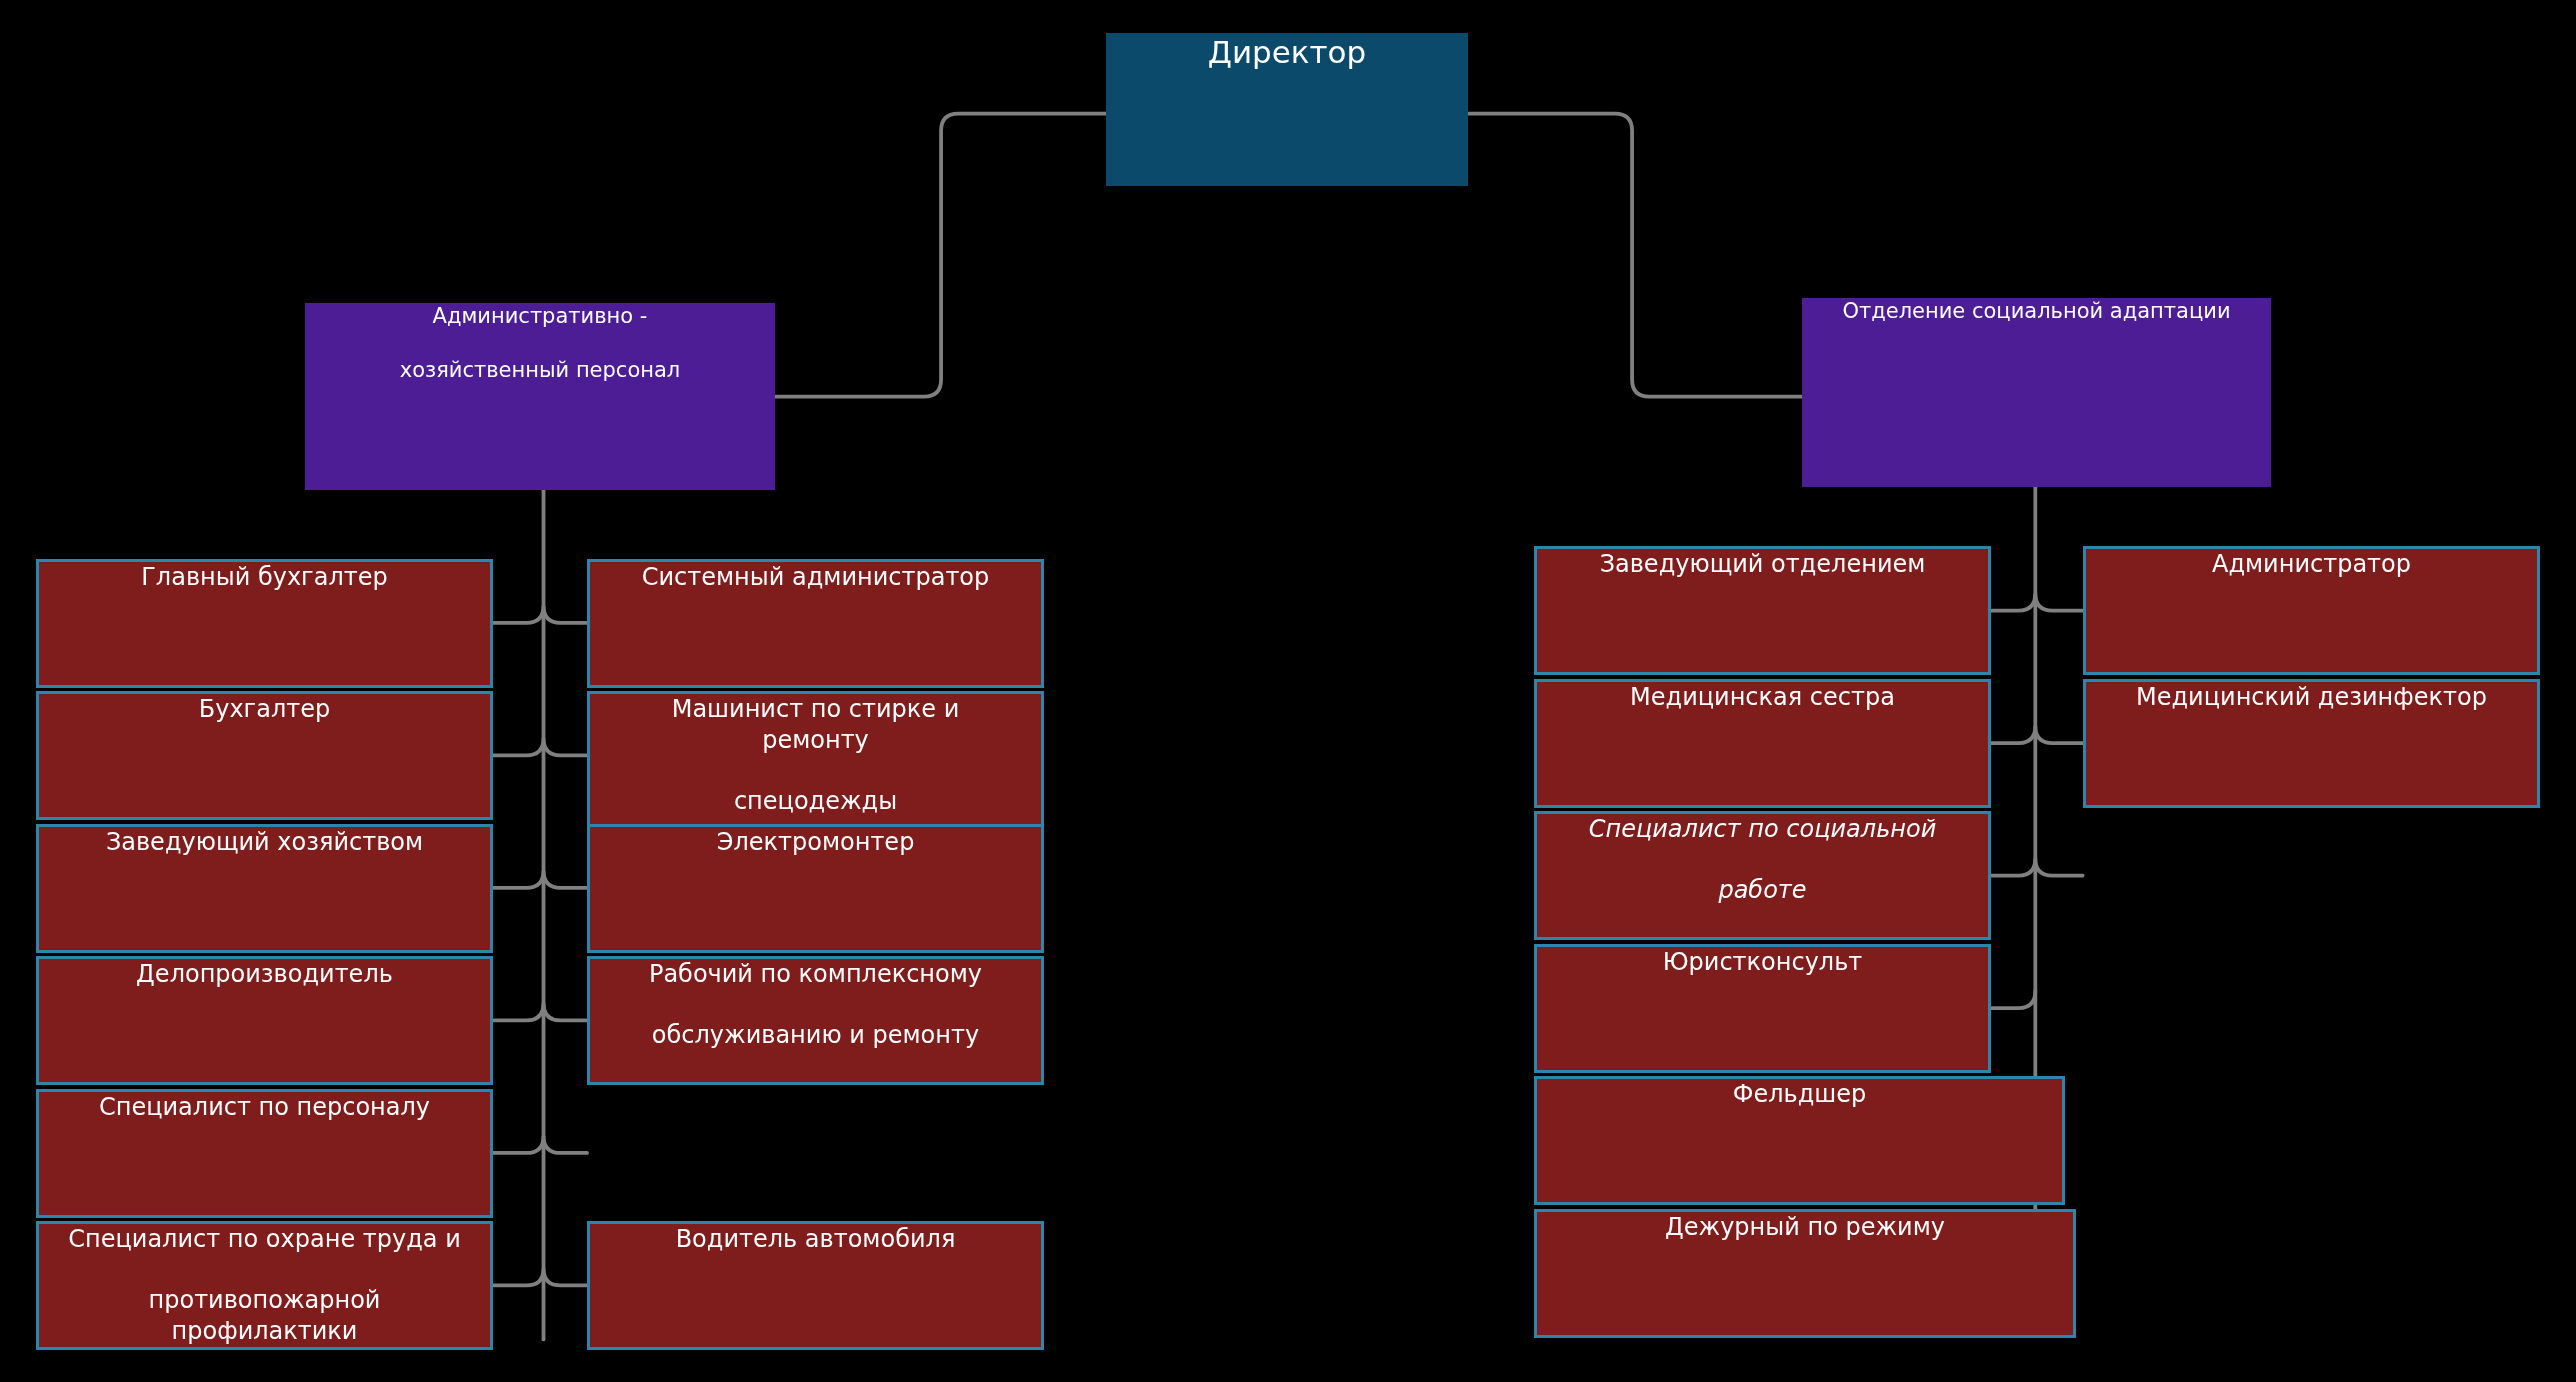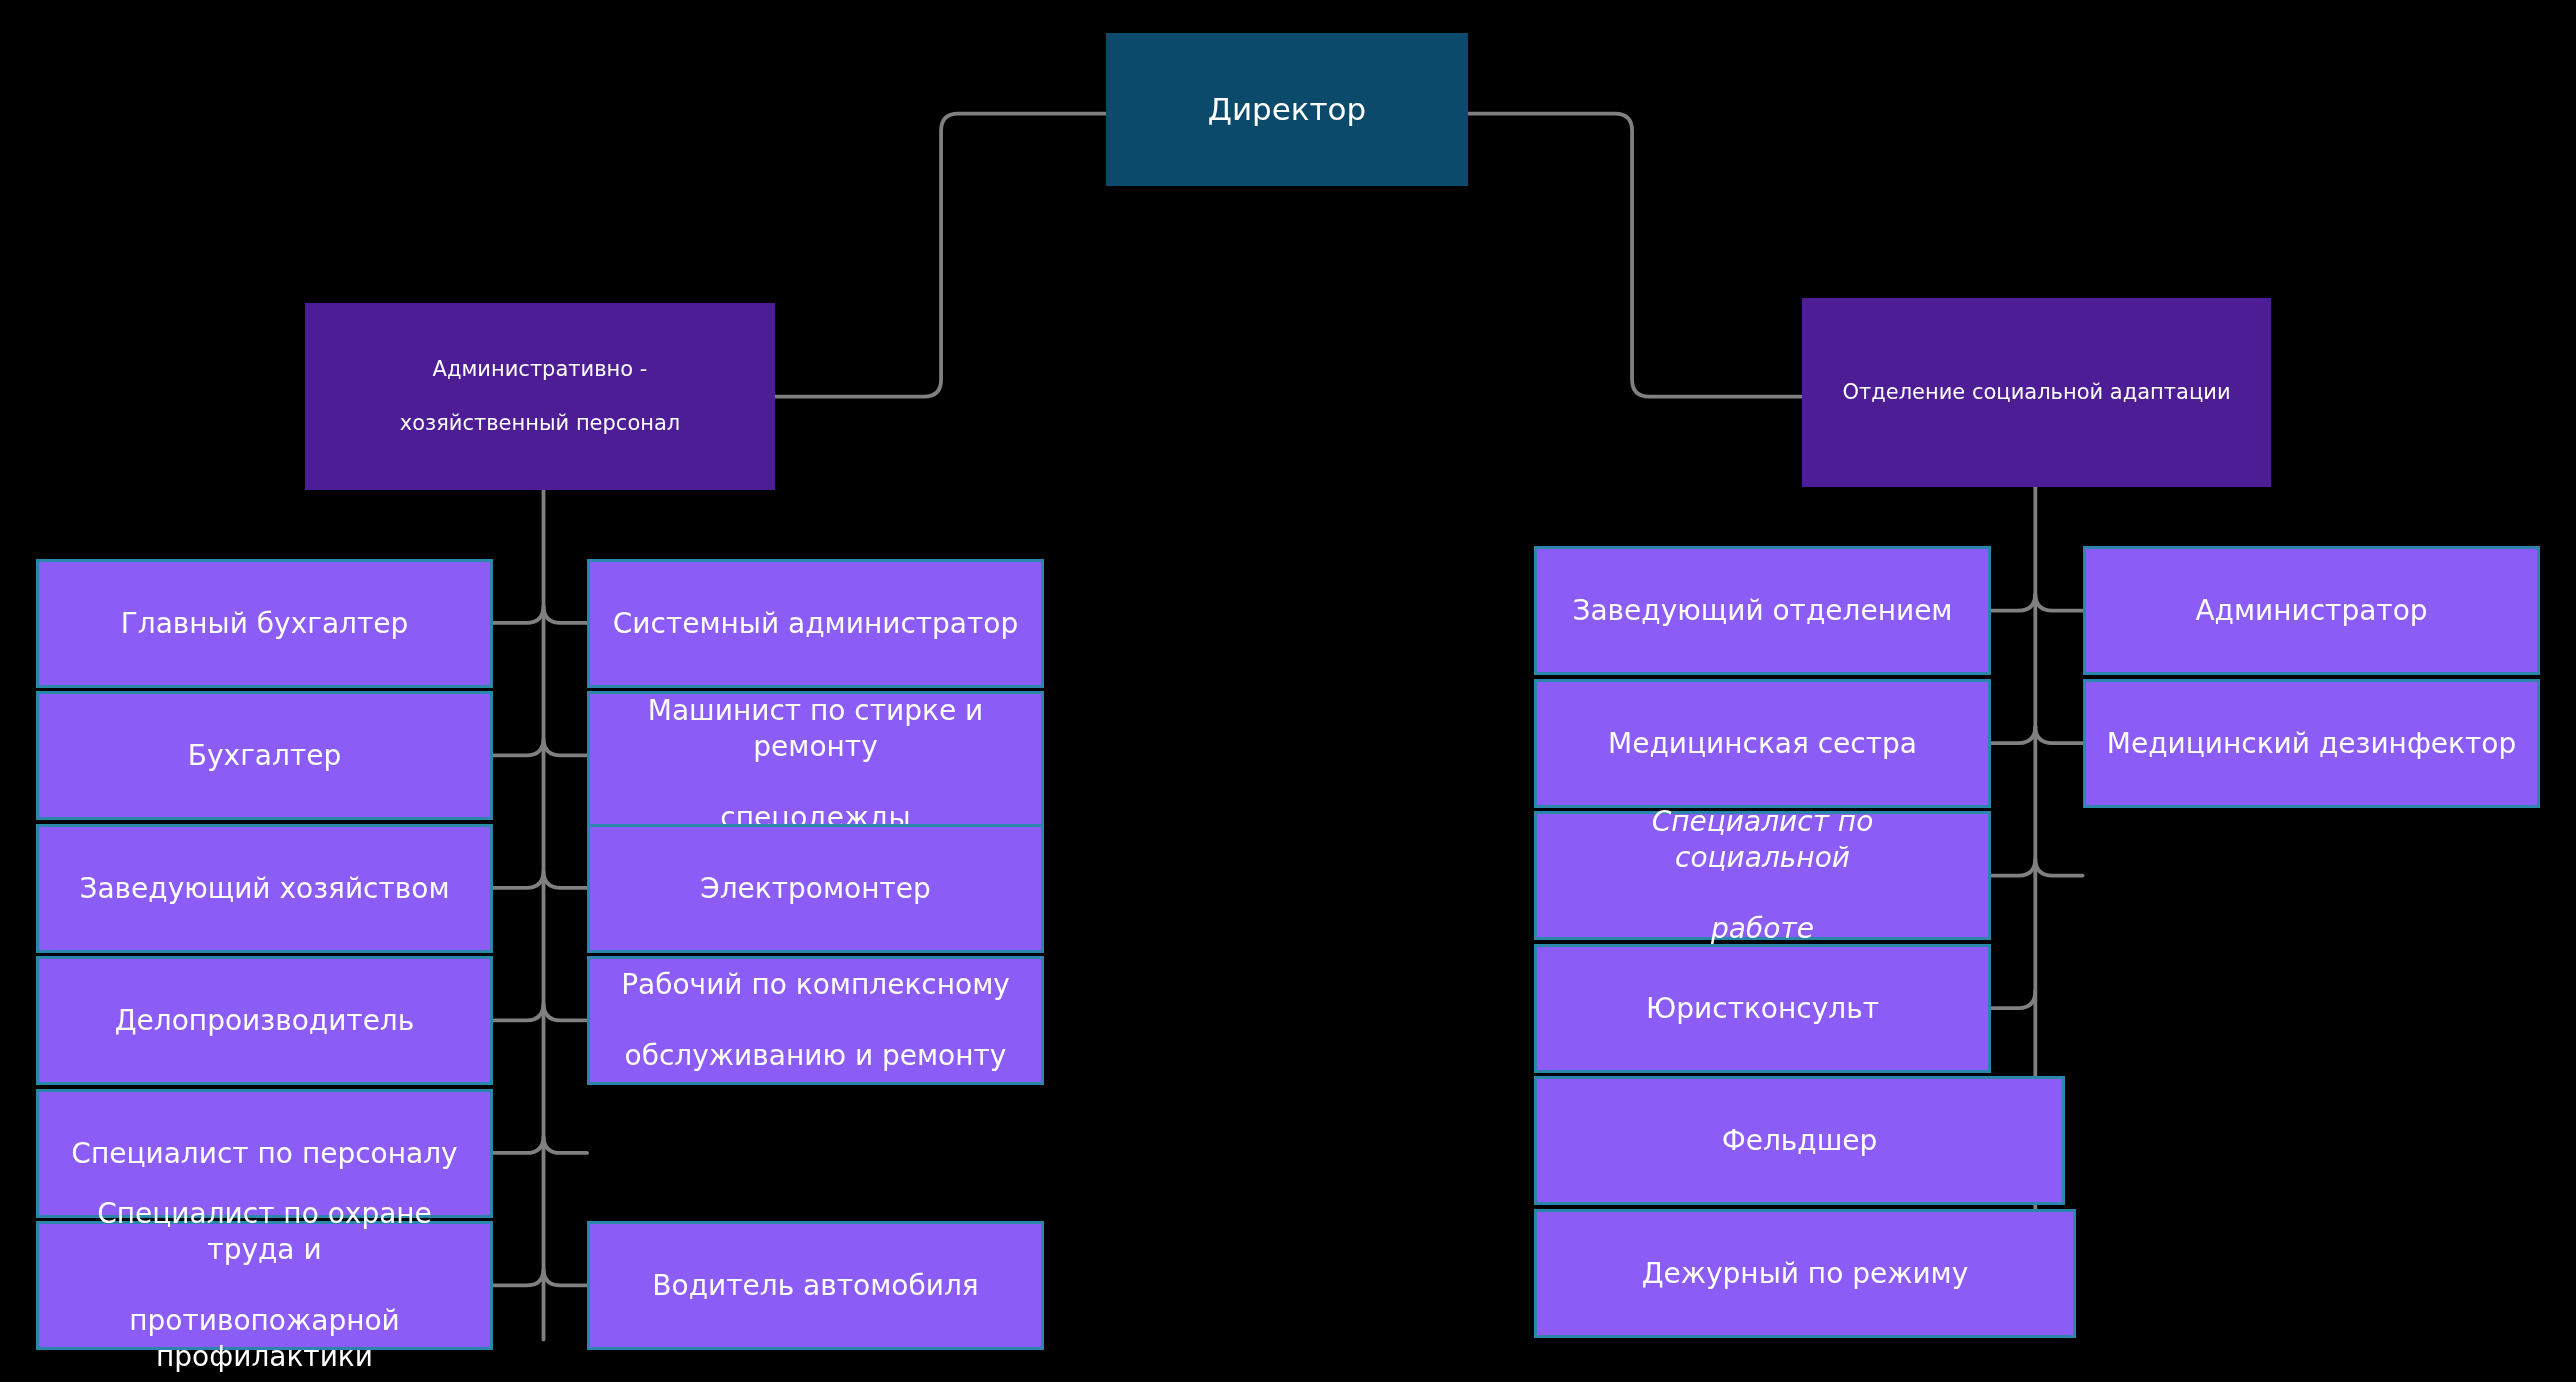--- a/index.html
+++ b/index.html
@@ -1,23 +1,23 @@
 <!DOCTYPE html>
 <html style="font-size:15px"><head>
 <meta charset="utf-8">
 <style>
   html,body{margin:0;padding:0;background:#000;}
   body{width:2576px;height:1382px;overflow:hidden;font-family:"DejaVu Sans","Liberation Sans",sans-serif;}
   #stage{position:relative;width:2576px;height:1382px;background:#000;}
   svg.links{position:absolute;left:0;top:0;width:2576px;height:1382px;pointer-events:none;}
-  .node{position:absolute;display:flex;align-items:center;justify-content:center;text-align:center;box-sizing:border-box;color:#fff;line-height:1.28;}
+  .node{position:absolute;display:flex;align-items:flex-start;justify-content:center;text-align:center;box-sizing:border-box;color:#fff;line-height:1.28;}
   .node span{display:block;padding:0 13.3px;}
   .n-root{background:#0b4a6b;font-size:31px;}
   .n-dept{background:#4c1d95;font-size:21px;}
-  .n-leaf{background:#8b5cf6;border:3.8px solid #2a87ab;font-size:28px;}
+  .n-leaf{background:#7f1d1d;border:3.8px solid #2a87ab;font-size:24px;}
 </style>
 </head>
 <body>
 
 <div id="stage">
 
   <svg class="links" viewBox="0 0 2721 1460">
     <g fill="none" stroke="#808080" stroke-width="4" stroke-linecap="round">
 
       <path d="M1168,120 H1012 Q994,120 994,138 V401 Q994,419 976,419 H818"></path>

